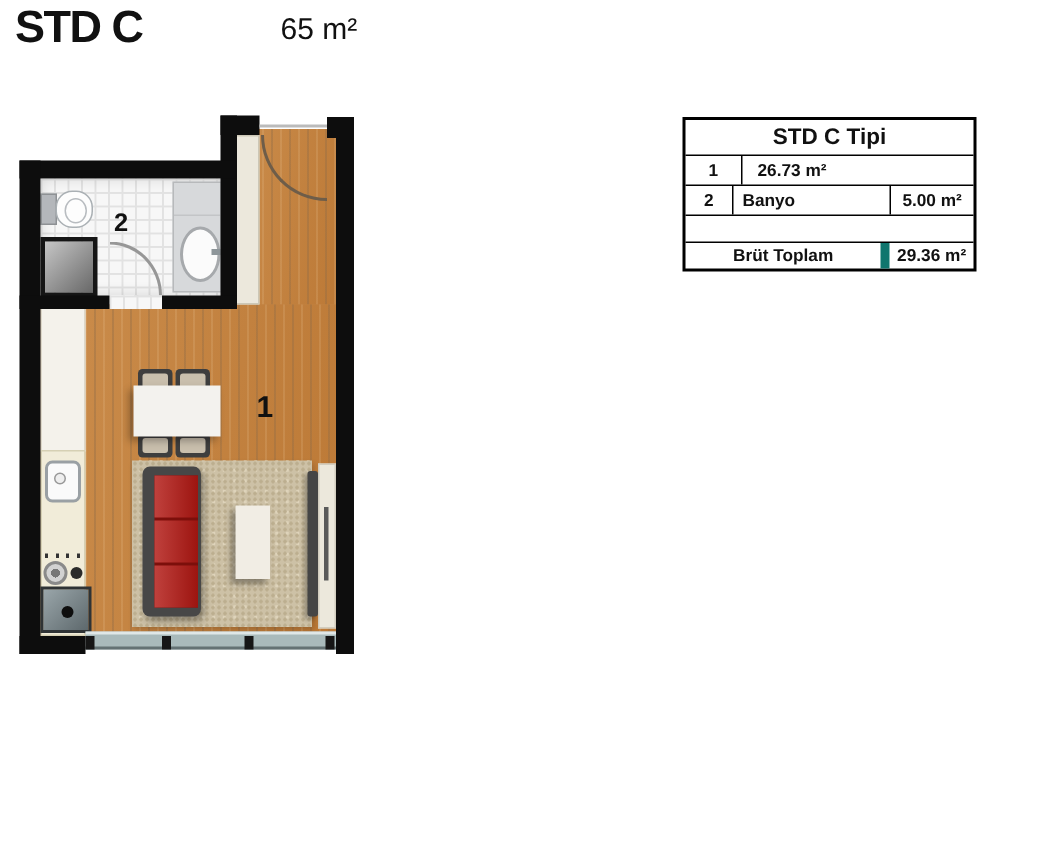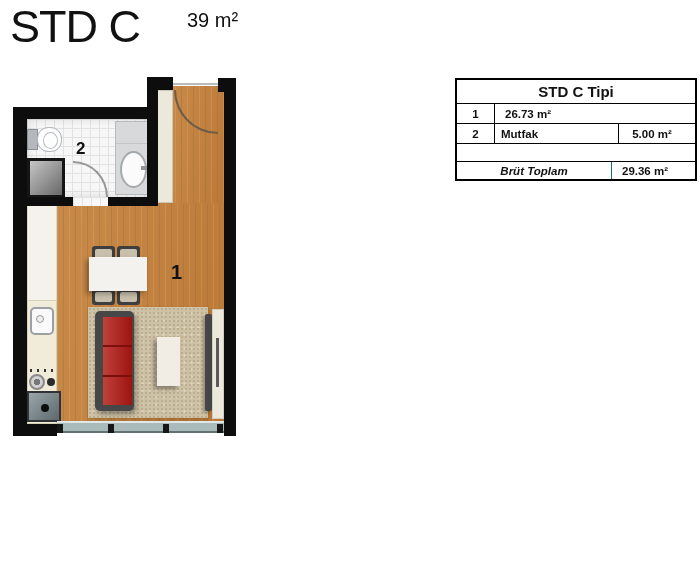--- a/index.html
+++ b/index.html
@@ -1,21 +1,21 @@
 <!DOCTYPE html>
 <html style="--wall: #0d0d0d; --wood: #c28345; --tile: #f7f7f7; --rug: #cdc1a6; --sofa-red: #b21712; --counter: #f1ecd9; --closet: #ece8dc; --window: #a9babb; --text: #111111;"><head>
 <meta charset="utf-8">
 <style>
   html,body{margin:0;padding:0;background:#fff;}
   .screen{position:relative;width:700px;height:570px;background:#fff;overflow:hidden;
           font-family:"Liberation Sans",sans-serif;color:var(--text,#111);}
   .abs{position:absolute;box-sizing:border-box;}
 
   
-  .plan-title{font-size:45px;font-weight:400;letter-spacing:-1px;line-height:1;}
+  .plan-title{font-size:30px;font-weight:700;letter-spacing:-1px;line-height:1;}
   .plan-area{font-size:20px;font-weight:500;line-height:1;}
 
   
   .wood{background-color:var(--wood,#c28345);
     background-image:
       repeating-linear-gradient(90deg, rgba(255,235,200,.12) 0 1px, transparent 1px 6px),
       repeating-linear-gradient(90deg, rgba(88,44,6,.28) 0 1px, transparent 1px 12px),
       linear-gradient(100deg,#cb8d4c 0%,#bc7936 100%);}
   .tile{background-color:var(--tile,#f7f7f7);
     background-image:
@@ -80,30 +80,30 @@
   .it-row{display:flex;border-bottom:1px solid #000;align-items:center;}
   .it-head{height:23px;justify-content:center;font-size:15px;}
   .it-r{height:19px;font-size:11.5px;}
   .it-empty{height:17px;}
   .it-foot{height:17px;border-bottom:none;font-size:11.5px;}
   .c-num{width:37px;text-align:center;border-right:1px solid #000;align-self:stretch;
          display:flex;align-items:center;justify-content:center;}
   .c-name{width:117px;padding-left:6px;border-right:1px solid #000;align-self:stretch;
           display:flex;align-items:center;}
   .c-area{width:66px;text-align:center;display:flex;align-items:center;justify-content:center;}
-  .c-merge{width:154px;border-right:1px solid #0f766e;align-self:stretch;
-           display:flex;align-items:center;justify-content:center;font-style:italic;}
+  .c-merge{width:154px;border-right:6px solid #0f766e;align-self:stretch;
+           display:flex;align-items:center;justify-content:center;}
 </style>
 </head>
 <body>
 
 <div class="screen">
 
   <div class="abs plan-title" style="left:10px;top:4px;">STD C</div>
-  <div class="abs plan-area" style="left:187px;top:10px;">39 m²</div>
+  <div class="abs plan-area" style="left:187px;top:10px;">65 m²</div>
 
   <div class="abs" style="left:0;top:0;width:260px;height:460px;">
 
     <div class="abs wood" style="left:157px;top:86px;width:67px;height:121px;"></div>
     <div class="abs wood" style="left:27px;top:203px;width:197px;height:221px;"></div>
     <div class="abs tile" style="left:27px;top:119px;width:121px;height:78px;"></div>
     <div class="abs tile" style="left:73px;top:197px;width:35px;height:9px;box-shadow:none;"></div>
 
     <div class="abs rug" style="left:88px;top:307px;width:120px;height:111px;"></div>
     <div class="abs sofa" style="left:95px;top:311px;width:39px;height:100px;">
@@ -177,31 +177,31 @@
     <div class="abs wall" style="left:224px;top:424px;width:12px;height:12px;"></div>
 
     <div class="abs threshold" style="left:173px;top:83px;width:45px;height:2px;"></div>
     <div class="abs arc-entry" style="left:174px;top:90px;width:44px;height:44px;"></div>
     <div class="abs arc-bath" style="left:73px;top:161px;width:35px;height:36px;"></div>
 
     <div class="abs room-label" style="left:171px;top:262px;font-size:20px;">1</div>
     <div class="abs room-label" style="left:76px;top:140px;font-size:17px;">2</div>
   </div>
 
-  <div class="abs info-table" style="left:455px;top:78px;width:242px;">
+  <div class="abs info-table" style="left:455px;top:78px;width:196px;">
     <div class="it-row it-head">
       <span>STD C Tipi</span>
     </div>
     <div class="it-row it-r">
       <div class="c-num">1</div>
       <div class="c-area">26.73 m²</div>
     </div>
     <div class="it-row it-r">
       <div class="c-num">2</div>
-      <div class="c-name">Mutfak</div>
+      <div class="c-name">Banyo</div>
       <div class="c-area">5.00 m²</div>
     </div>
     <div class="it-row it-empty"></div>
     <div class="it-row it-foot">
       <div class="c-merge">Brüt Toplam</div>
       <div class="c-area">29.36 m²</div>
     </div>
   </div>
 
 </div>

